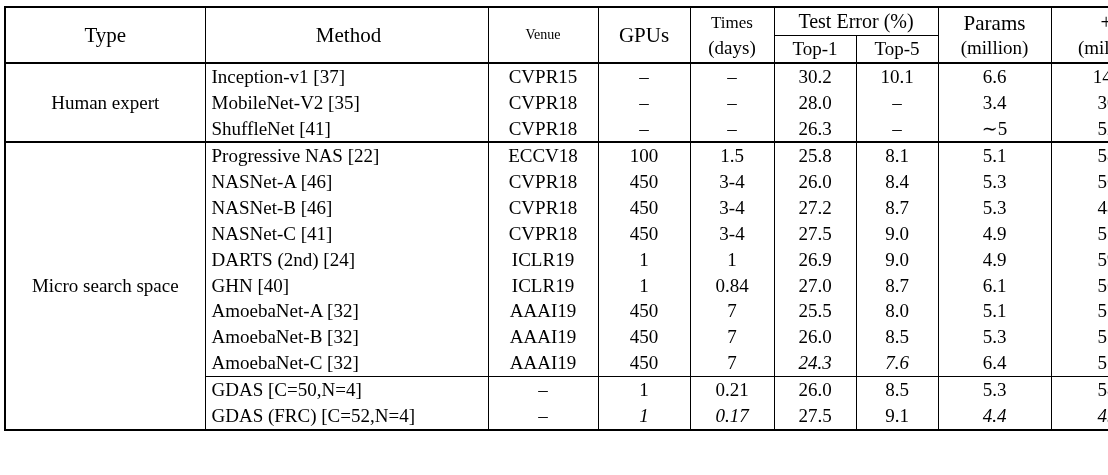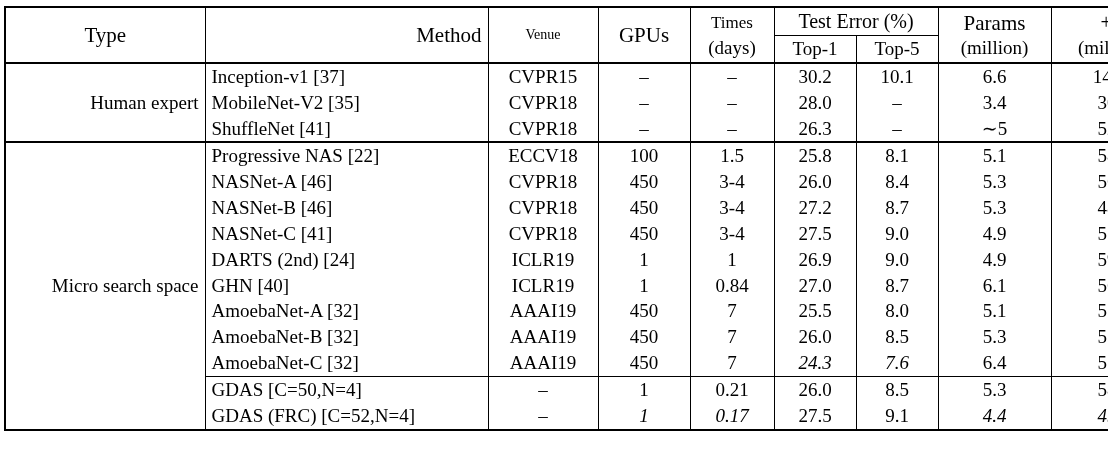--- a/index.html
+++ b/index.html
@@ -42,21 +42,21 @@
   .vl { border-left: 1.6px solid #000; }
   .hd-bot { border-bottom: 2.2px solid #000; }
   .hd-mid { border-bottom: 1.3px solid #000; font-family: Liberation Serif, serif; }
   .sec-top { border-top: 2.2px solid #000; }
   .thin-top { border-top: 1.1px solid #000; }
 
   .c { text-align: center; }
   .l { text-align: left; margin-top: 35px; }
   .b { font-weight: bold; font-style: italic; }
   .hdr { font-weight: bold; text-align: center; }
-  .grp { text-align: right; vertical-align: middle; margin-left: 36px; }
+  .grp { text-align: center; vertical-align: middle; margin-left: 36px; }
 </style>
 </head>
 <body>
 
 <div id="page">
   <table class="results">
     <colgroup>
       <col style="width:200px">
       <col style="width:283px">
       <col style="width:110px">
@@ -64,21 +64,21 @@
       <col style="width:84px">
       <col style="width:82px">
       <col style="width:82px">
       <col style="width:113px">
       <col style="width:122px">
     </colgroup>
     <tbody>
 
       <tr>
         <td class="hdr" rowspan="2" style="font-size:21px">Type</td>
-        <td class="hdr vl" rowspan="2" style="font-size:21px; text-align:right; padding-left:10px">Method</td>
+        <td class="hdr vl" rowspan="2" style="font-size:21px; text-align:center; padding-left:10px">Method</td>
         <td class="hdr vl" rowspan="2" style="font-size:14px">Venue</td>
         <td class="hdr vl" rowspan="2" style="font-size:21px">GPUs</td>
         <td class="hdr vl" style="font-size:17px; padding-bottom:0">Times</td>
         <td class="hdr vl hd-mid" colspan="2" style="font-size:20px">Test Error (%)</td>
         <td class="hdr vl" style="font-size:21px; padding-bottom:0">Params</td>
         <td class="hdr vl" style="font-size:20px; padding-bottom:0">+×</td>
       </tr>
 
       <tr class="hd-bot">
         <td class="c vl" style="padding-top:0">(days)</td>

